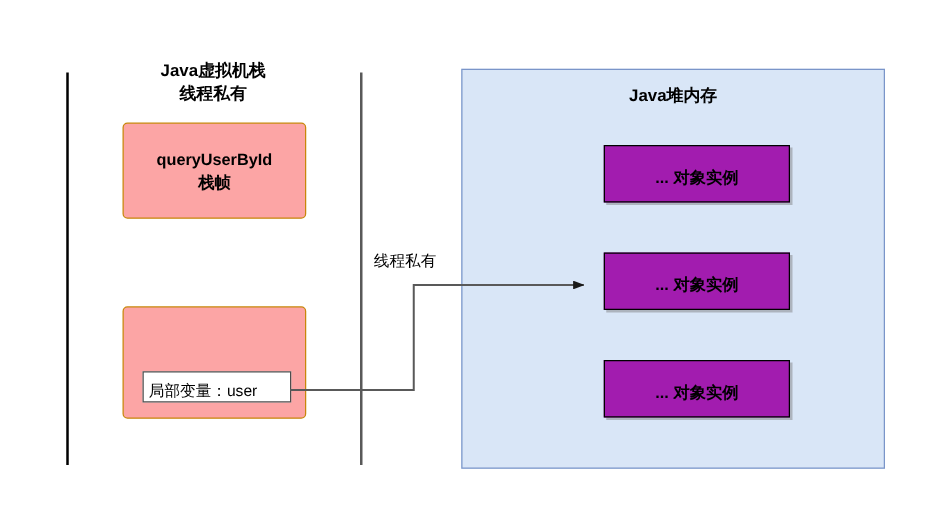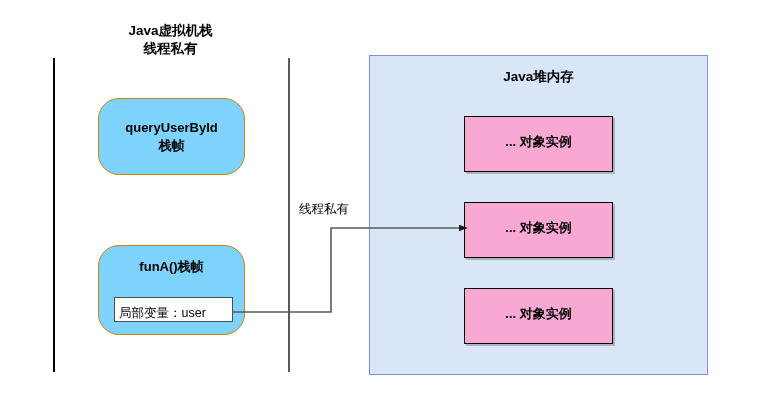--- a/index.html
+++ b/index.html
@@ -41,38 +41,38 @@
   .title {
     position: absolute;
     font-weight: bold;
     color: #000000;
     text-align: center;
     line-height: 1.35;
     white-space: pre-line;
   }
   #stack-title {
     left: 78px;
-    top: 22px;
+    top: 48px;
     width: 185px;
     font-size: 13.5px;
     text-align: center;
   }
   #heap-title {
     left: 369px;
     top: 68px;
     width: 339px;
     font-size: 13.5px;
   }
 
   
   .frame {
     position: absolute;
-    background: #7dd3fc;
+    background: #fca5a5;
     border: 1px solid #c8860a;
-    border-radius: 21px;
+    border-radius: 4px;
     box-sizing: border-box;
     color: #000000;
     font-weight: bold;
     font-size: 13px;
   }
   #frame-query {
     left: 98px;
     top: 98px;
     width: 147px;
     height: 77px;
@@ -130,24 +130,24 @@
     width: 339px;
     height: 320px;
     background: #d9e6f7;
     border: 1.5px solid #7a95c9;
     box-sizing: border-box;
   }
 
   
   .obj-box {
     position: absolute;
-    left: 464px;
+    left: 483px;
     width: 149px;
-    height: 56px;
-    background: #f9a8d4;
+    height: 46px;
+    background: #a21caf;
     border: 1.5px solid #000000;
     box-sizing: border-box;
     box-shadow: 2px 2px 0 rgba(120,120,120,0.45);
   }
   .obj-box .obj-text {
     position: absolute;
     left: 0;
     top: 16px;
     width: 100%;
     text-align: center;
@@ -189,21 +189,20 @@
 
   <div class="title" id="stack-title">Java虚拟机栈
 线程私有</div>
 
   <div class="frame" id="frame-query">
     <div class="frame-label">queryUserById
 栈帧</div>
   </div>
 
   <div class="frame" id="frame-funa">
-    <div class="frame-label">funA()栈帧</div>
     <div id="local-var-box">
       <div class="lv-text">局部变量：user</div>
     </div>
   </div>
 
   <div id="heap-panel"></div>
   <div class="title" id="heap-title">Java堆内存</div>
 
   <div class="obj-box" id="obj-box-1">
     <div class="obj-text">... 对象实例</div>

